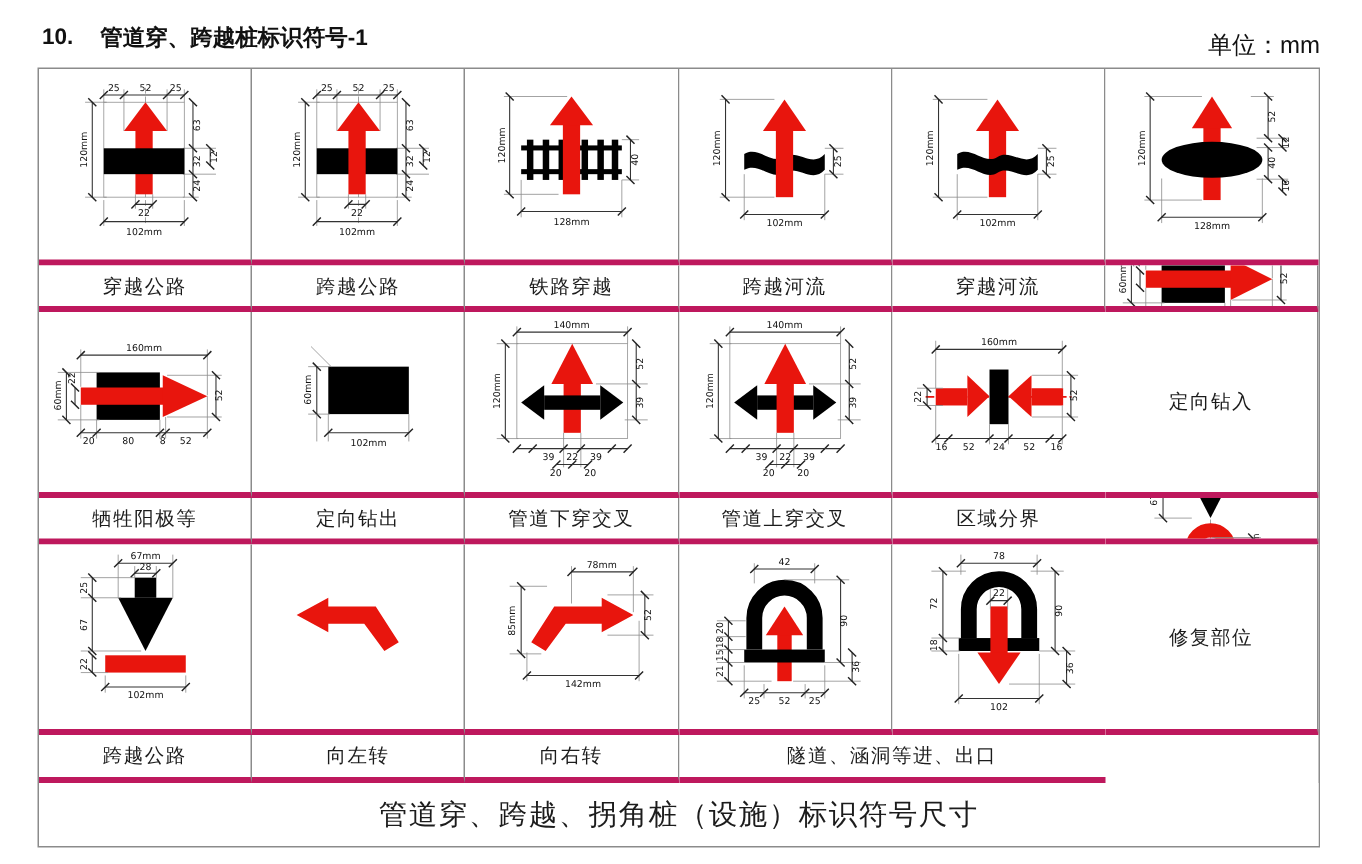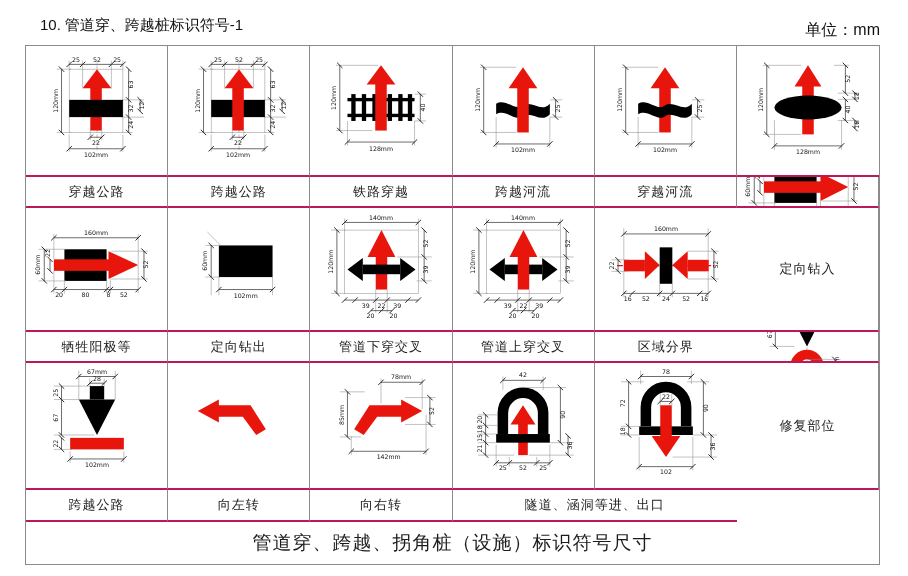--- a/index.html
+++ b/index.html
@@ -1,23 +1,23 @@
 <!DOCTYPE html>
 <html><head>
 <meta charset="utf-8">
 <style>
   html,body{margin:0;padding:0}
   body{width:908px;height:576px;background:#fff;position:relative;
        font-family:"Liberation Sans","DejaVu Sans",sans-serif;color:#111;overflow:hidden}
-  .hdr{position:absolute;left:40px;top:16px;font-weight:normal;font-size:15px;display:flex;gap:4px}
+  .hdr{position:absolute;left:28px;top:16px;font-weight:bold;font-size:15px;display:flex;gap:18px}
   .unit{position:absolute;right:28px;top:20px;font-size:16px}
   .tbl{position:absolute;left:25px;top:45px;width:853px;border:1px solid #8b8b8b;background:#fff;
        display:grid;grid-template-columns:repeat(6,1fr);
        grid-template-rows:131px 31px 124px 31px 127px 32px 42px}
-  .cell{border-right:1px solid #8b8b8b;border-bottom:2px solid #be185d;
+  .cell{border-right:1px solid #8b8b8b;border-bottom:4px solid #be185d;
         display:flex;align-items:center;justify-content:center;overflow:hidden;background:#fff}
   .c6{border-right:none}
   .lab{font-size:13px;letter-spacing:1px;color:#1c1c1c}
   .sp2{grid-column:span 2;border-right:none}
   .foot{grid-column:1/7;border-right:none;border-bottom:none;font-size:19px;letter-spacing:1px}
   svg.sym{display:block}
   svg.sym line.e{stroke:#8a8a8a;stroke-width:.55;fill:none}
   svg.sym line.m{stroke:#333;stroke-width:.75;fill:none}
   svg.sym text{font-size:6.5px;fill:#111;text-anchor:middle;font-family:"DejaVu Sans",sans-serif}
   .red{fill:#e8150d}.blk{fill:#000}

